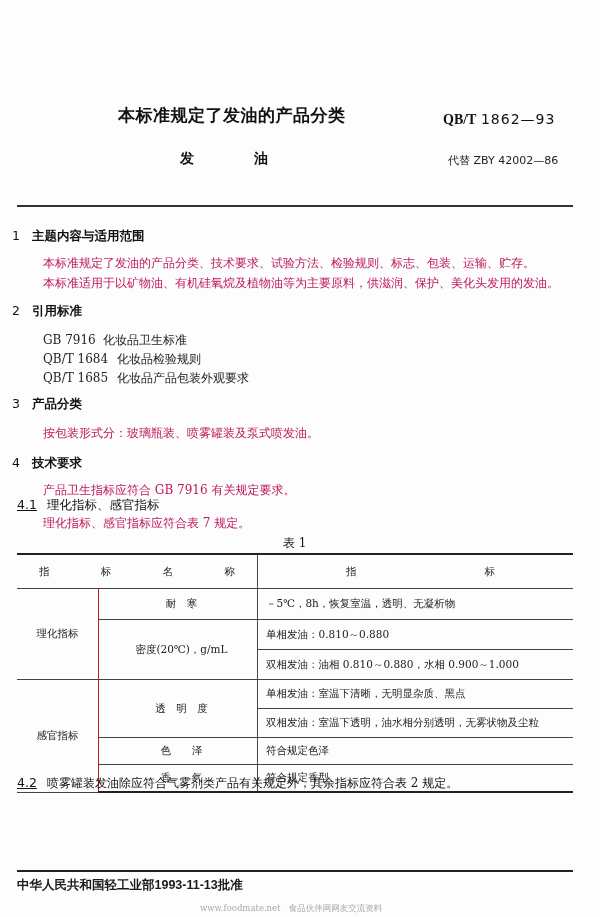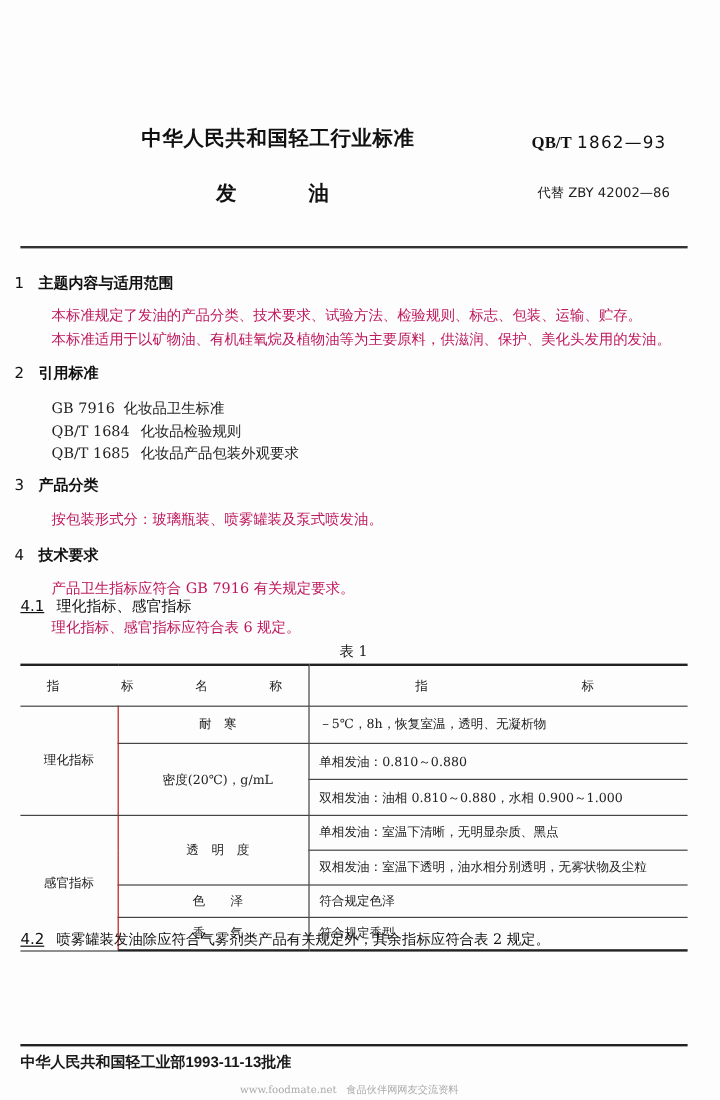--- a/index.html
+++ b/index.html
@@ -13,21 +13,21 @@
       left: 118px; top: 104px; font-family: "DejaVu Sans", sans-serif;
       font-weight: bold; font-size: 17px; letter-spacing: 0.5px; color: #111;
     }
     .hdr-code {
       left: 443px; top: 111px; font-size: 14px; color: #111; white-space: pre;
     }
     .hdr-code b { font-family: "Liberation Serif", serif; font-weight: bold; }
     .hdr-code span { font-family: "DejaVu Sans", sans-serif; letter-spacing: 1px; }
     .doc-title {
       left: 180px; top: 150px; font-family: "DejaVu Sans", sans-serif;
-      font-weight: bold; font-size: 17px; color: #111; word-spacing: 0;
+      font-weight: bold; font-size: 14px; color: #111; word-spacing: 0;
     }
     .doc-title span { display: inline-block; }
     .replace {
       left: 448px; top: 153px; font-family: "DejaVu Sans", sans-serif; font-size: 11px; color: #222;
     }
     .rule-top { left: 17px; top: 205px; width: 556px; height: 2px; background: #333; }
     .sec-h {
       left: 12px; font-family: "DejaVu Sans", sans-serif; font-weight: bold; font-size: 12.5px; color: #111;
     }
     .sec-h .num { display: inline-block; width: 20px; font-weight: normal; }
@@ -55,42 +55,42 @@
     .foot-right {
       left: 462px; top: 877px; font-family: "DejaVu Sans", sans-serif; font-weight: bold; font-size: 12.5px; margin-top: 44px;
     }
     .watermark {
       left: 200px; top: 903px; font-size: 8.5px; color: #aaa; white-space: pre;
     }
   </style>
 </head>
 <body>
 
-<div class="abs hdr-title">中华人民共和国轻工行业标准</div>
+<div class="abs hdr-title">本标准规定了发油的产品分类</div>
 <div class="abs hdr-code"><b>QB/T</b> <span>1862—93</span></div>
 <div class="abs doc-title"><span>发</span><span style="width:60px"></span><span>油</span></div>
 <div class="abs replace">代替 ZBY 42002—86</div>
 <div class="abs rule-top"></div>
 
 <div class="abs sec-h" style="top:228px"><span class="num">1</span><span>主题内容与适用范围</span></div>
 <div class="abs para" style="top:255px">本标准规定了发油的产品分类、技术要求、试验方法、检验规则、标志、包装、运输、贮存。</div>
 <div class="abs para" style="top:275px">本标准适用于以矿物油、有机硅氧烷及植物油等为主要原料，供滋润、保护、美化头发用的发油。</div>
 
 <div class="abs sec-h" style="top:303px"><span class="num">2</span><span>引用标准</span></div>
 <div class="abs ref" style="top:332px"><span class="code" style="width:60px">GB 7916</span><span>化妆品卫生标准</span></div>
 <div class="abs ref" style="top:351px"><span class="code" style="width:74px">QB/T 1684</span><span>化妆品检验规则</span></div>
 <div class="abs ref" style="top:370px"><span class="code" style="width:74px">QB/T 1685</span><span>化妆品产品包装外观要求</span></div>
 
 <div class="abs sec-h" style="top:396px"><span class="num">3</span><span>产品分类</span></div>
 <div class="abs para" style="top:425px">按包装形式分：玻璃瓶装、喷雾罐装及泵式喷发油。</div>
 
 <div class="abs sec-h" style="top:455px"><span class="num">4</span><span>技术要求</span></div>
 <div class="abs para" style="top:482px">产品卫生指标应符合 GB 7916 有关规定要求。</div>
 <div class="abs sub-h" style="top:497px"><span class="num">4.1</span><span>理化指标、感官指标</span></div>
-<div class="abs para" style="top:515px">理化指标、感官指标应符合表 6 规定。</div>
+<div class="abs para" style="top:515px">理化指标、感官指标应符合表 7 规定。</div>
 
 <div class="abs tbl-cap">表 1</div>
 
 <table class="t1">
   <tbody>
       <tr class="head">
     <th colspan="2" class="c1" style="border-right:1px solid #444">
       <div class="spread" style="padding:0 14px">
             <span>指</span>
             <span>标</span>

